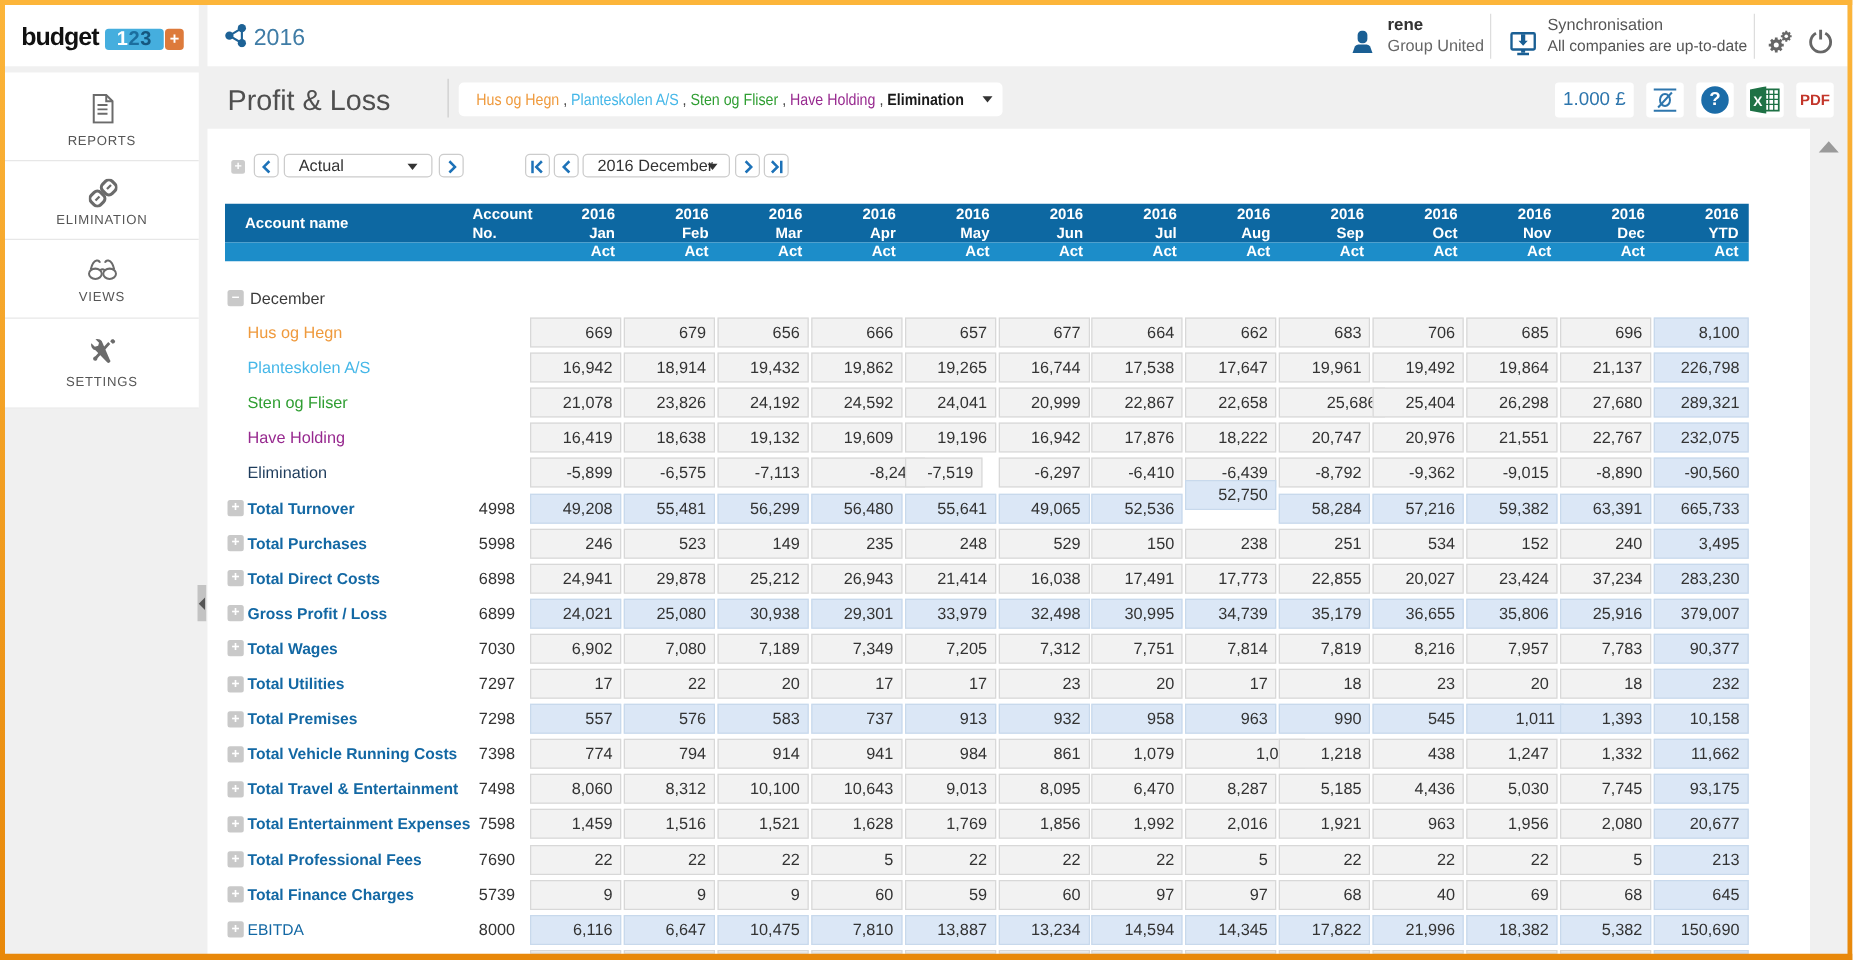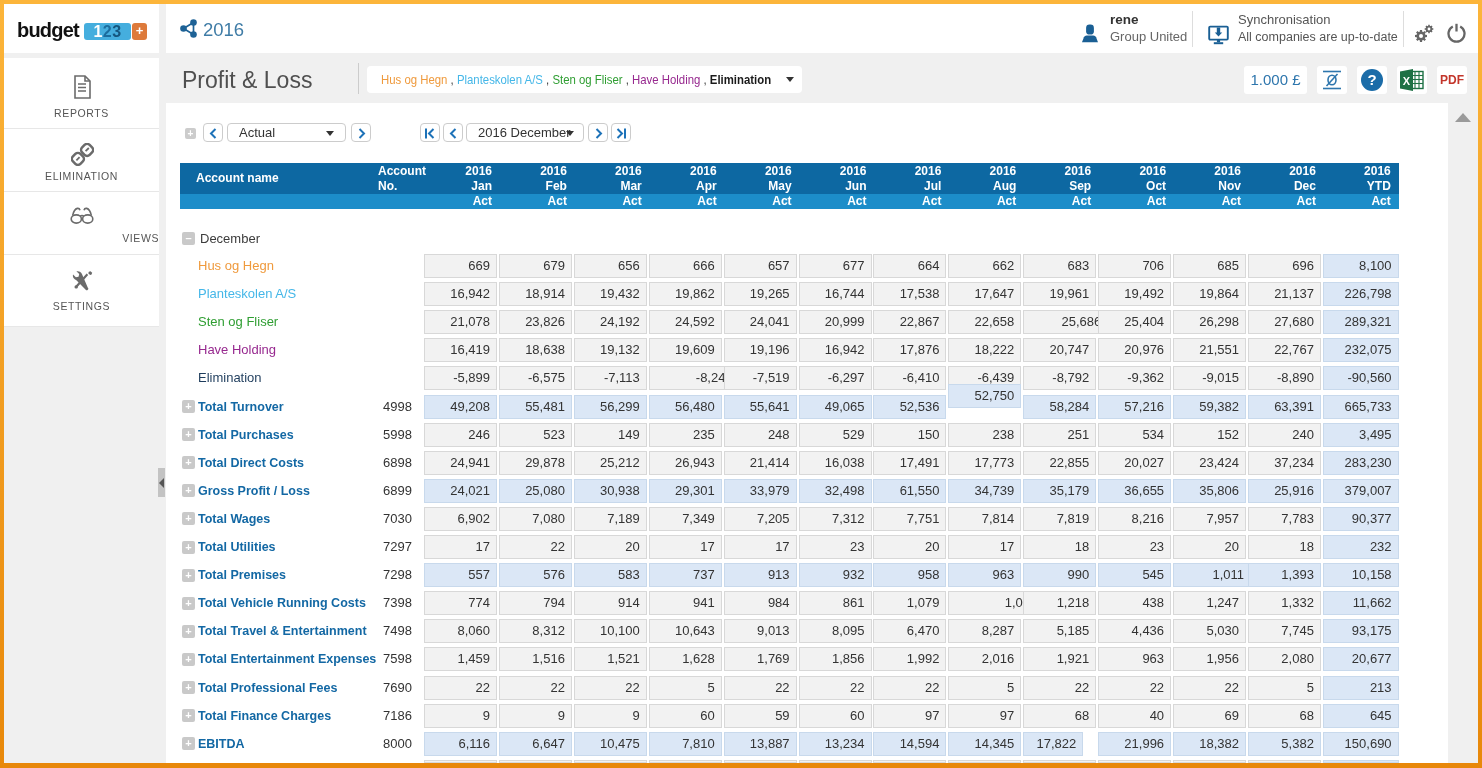--- a/index.html
+++ b/index.html
@@ -46,21 +46,21 @@
 <div class="abs" style="left:4px;top:192px;width:155px;height:63px;border-bottom:1px solid #e7e7e7"></div>
 <div class="abs" style="left:68px;top:207px;width:28px;text-align:center"><svg width="24" height="17" viewBox="0 0 24 17">
       <g fill="none" stroke="#6b6b6b" stroke-width="1.6">
         <ellipse cx="6.3" cy="12" rx="5.1" ry="4.1"></ellipse>
         <ellipse cx="17.7" cy="12" rx="5.1" ry="4.1"></ellipse>
         <path d="M10.1 9.2 q1.9 -1.5 3.8 0"></path>
         <path d="M2.6 8.6 Q4 2.2 7.3 1.4 Q9.4 1 10 3.2"></path>
         <path d="M21.4 8.6 Q20 2.2 16.7 1.4 Q14.6 1 14 3.2"></path>
       </g>
     </svg></div>
-<div class="abs" style="left:4px;top:232px;width:155px;text-align:right;font-size:10.5px;letter-spacing:0.6px;color:#555">VIEWS</div>
+<div class="abs" style="left:4px;top:232px;width:155px;text-align:center;font-size:10.5px;letter-spacing:0.6px;color:#555">VIEWS</div>
 <div class="abs" style="left:4px;top:255px;width:155px;height:72px;border-bottom:1px solid #e7e7e7"></div>
 <div class="abs" style="left:68px;top:270px;width:28px;text-align:center"><svg width="21" height="21" viewBox="0 0 21 21">
       <g fill="#6b6b6b">
         <path d="M3.2 16.2 L14.6 3.6 l1.6 1.5 L4.9 17.8 a1.15 1.15 0 0 1 -1.7 -1.6 z"></path>
         <circle cx="4.2" cy="16.9" r="1.7"></circle>
         <path d="M16.2 3.2 l1.9 1.8 1.5 -0.6 0.6 -1.6 -1.7 -1.6 -1.6 0.5 z"></path>
         <path d="M7.1 4.6 a4.6 4.6 0 0 0 -5.9 -3.2 l2.9 2.8 -0.7 2.6 -2.7 0.7 -2.9 -2.8 a4.6 4.6 0 0 0 3.4 5.7 l9.5 9.8 a1.5 1.5 0 0 0 2.2 -2.1 z" transform="translate(3.2,0) scale(0.98)"></path>
       </g>
     </svg></div>
 <div class="abs" style="left:4px;top:300px;width:155px;text-align:center;font-size:10.5px;letter-spacing:0.6px;color:#555">SETTINGS</div>
@@ -262,21 +262,21 @@
 <div class="cell" style="left:1023.2px;top:338.3px;width:73.0px">20,747</div>
 <div class="cell" style="left:1098.1px;top:338.3px;width:73.0px">20,976</div>
 <div class="cell" style="left:1173.0px;top:338.3px;width:73.0px">21,551</div>
 <div class="cell" style="left:1247.9px;top:338.3px;width:73.0px">22,767</div>
 <div class="cell cellb" style="left:1322.8px;top:338.3px;width:75.8px">232,075</div>
 <div class="lbl" style="left:198px;top:366.4px;color:#1e3c5c;font-weight:normal;font-size:13px">Elimination</div>
 <div class="cell" style="left:424.0px;top:366.4px;width:73.0px">-5,899</div>
 <div class="cell" style="left:498.9px;top:366.4px;width:73.0px">-6,575</div>
 <div class="cell" style="left:573.8px;top:366.4px;width:73.0px">-7,113</div>
 <div class="cell" style="left:648.7px;top:366.4px;width:91px">-8,249</div>
-<div class="cell" style="left:723.6px;top:366.4px;width:73.0px">-7,519</div>
+<div class="cell" style="left:723.6px;top:366.4px;width:62px">-7,519</div>
 <div class="cell" style="left:798.5px;top:366.4px;width:73.0px">-6,297</div>
 <div class="cell" style="left:873.4px;top:366.4px;width:73.0px">-6,410</div>
 <div class="cell" style="left:948.3px;top:366.4px;width:73.0px">-6,439</div>
 <div class="cell" style="left:1023.2px;top:366.4px;width:73.0px">-8,792</div>
 <div class="cell" style="left:1098.1px;top:366.4px;width:73.0px">-9,362</div>
 <div class="cell" style="left:1173.0px;top:366.4px;width:73.0px">-9,015</div>
 <div class="cell" style="left:1247.9px;top:366.4px;width:73.0px">-8,890</div>
 <div class="cell cellb" style="left:1322.8px;top:366.4px;width:75.8px">-90,560</div>
 <div class="pm" style="left:182px;top:400.0px">+</div>
 <div class="lbl" style="left:198px;top:394.5px;color:#1368a4;font-weight:bold;font-size:12.5px">Total Turnover</div>
@@ -328,21 +328,21 @@
 <div class="cell cellb" style="left:1322.8px;top:450.7px;width:75.8px">283,230</div>
 <div class="pm" style="left:182px;top:484.3px">+</div>
 <div class="lbl" style="left:198px;top:478.8px;color:#1368a4;font-weight:bold;font-size:12.5px">Gross Profit / Loss</div>
 <div class="acc" style="left:316px;top:478.8px">6899</div>
 <div class="cell cellb" style="left:424.0px;top:478.8px;width:73.0px">24,021</div>
 <div class="cell cellb" style="left:498.9px;top:478.8px;width:73.0px">25,080</div>
 <div class="cell cellb" style="left:573.8px;top:478.8px;width:73.0px">30,938</div>
 <div class="cell cellb" style="left:648.7px;top:478.8px;width:73.0px">29,301</div>
 <div class="cell cellb" style="left:723.6px;top:478.8px;width:73.0px">33,979</div>
 <div class="cell cellb" style="left:798.5px;top:478.8px;width:73.0px">32,498</div>
-<div class="cell cellb" style="left:873.4px;top:478.8px;width:73.0px">61,550</div>
+<div class="cell cellb" style="left:873.4px;top:478.8px;width:73.0px">30,995</div>
 <div class="cell cellb" style="left:948.3px;top:478.8px;width:73.0px">34,739</div>
 <div class="cell cellb" style="left:1023.2px;top:478.8px;width:73.0px">35,179</div>
 <div class="cell cellb" style="left:1098.1px;top:478.8px;width:73.0px">36,655</div>
 <div class="cell cellb" style="left:1173.0px;top:478.8px;width:73.0px">35,806</div>
 <div class="cell cellb" style="left:1247.9px;top:478.8px;width:73.0px">25,916</div>
 <div class="cell cellb" style="left:1322.8px;top:478.8px;width:75.8px">379,007</div>
 <div class="pm" style="left:182px;top:512.4px">+</div>
 <div class="lbl" style="left:198px;top:506.9px;color:#1368a4;font-weight:bold;font-size:12.5px">Total Wages</div>
 <div class="acc" style="left:316px;top:506.9px">7030</div>
 <div class="cell" style="left:424.0px;top:506.9px;width:73.0px">6,902</div>
@@ -449,46 +449,46 @@
 <div class="cell" style="left:798.5px;top:675.5px;width:73.0px">22</div>
 <div class="cell" style="left:873.4px;top:675.5px;width:73.0px">22</div>
 <div class="cell" style="left:948.3px;top:675.5px;width:73.0px">5</div>
 <div class="cell" style="left:1023.2px;top:675.5px;width:73.0px">22</div>
 <div class="cell" style="left:1098.1px;top:675.5px;width:73.0px">22</div>
 <div class="cell" style="left:1173.0px;top:675.5px;width:73.0px">22</div>
 <div class="cell" style="left:1247.9px;top:675.5px;width:73.0px">5</div>
 <div class="cell cellb" style="left:1322.8px;top:675.5px;width:75.8px">213</div>
 <div class="pm" style="left:182px;top:709.1px">+</div>
 <div class="lbl" style="left:198px;top:703.6px;color:#1368a4;font-weight:bold;font-size:12.5px">Total Finance Charges</div>
-<div class="acc" style="left:316px;top:703.6px">7186</div>
+<div class="acc" style="left:316px;top:703.6px">5739</div>
 <div class="cell" style="left:424.0px;top:703.6px;width:73.0px">9</div>
 <div class="cell" style="left:498.9px;top:703.6px;width:73.0px">9</div>
 <div class="cell" style="left:573.8px;top:703.6px;width:73.0px">9</div>
 <div class="cell" style="left:648.7px;top:703.6px;width:73.0px">60</div>
 <div class="cell" style="left:723.6px;top:703.6px;width:73.0px">59</div>
 <div class="cell" style="left:798.5px;top:703.6px;width:73.0px">60</div>
 <div class="cell" style="left:873.4px;top:703.6px;width:73.0px">97</div>
 <div class="cell" style="left:948.3px;top:703.6px;width:73.0px">97</div>
 <div class="cell" style="left:1023.2px;top:703.6px;width:73.0px">68</div>
 <div class="cell" style="left:1098.1px;top:703.6px;width:73.0px">40</div>
 <div class="cell" style="left:1173.0px;top:703.6px;width:73.0px">69</div>
 <div class="cell" style="left:1247.9px;top:703.6px;width:73.0px">68</div>
 <div class="cell cellb" style="left:1322.8px;top:703.6px;width:75.8px">645</div>
 <div class="pm" style="left:182px;top:737.2px">+</div>
-<div class="lbl" style="left:198px;top:731.7px;color:#1368a4;font-weight:bold;font-size:12.5px">EBITDA</div>
+<div class="lbl" style="left:198px;top:731.7px;color:#1368a4;font-weight:normal;font-size:12.5px">EBITDA</div>
 <div class="acc" style="left:316px;top:731.7px">8000</div>
 <div class="cell cellb" style="left:424.0px;top:731.7px;width:73.0px">6,116</div>
 <div class="cell cellb" style="left:498.9px;top:731.7px;width:73.0px">6,647</div>
 <div class="cell cellb" style="left:573.8px;top:731.7px;width:73.0px">10,475</div>
 <div class="cell cellb" style="left:648.7px;top:731.7px;width:73.0px">7,810</div>
 <div class="cell cellb" style="left:723.6px;top:731.7px;width:73.0px">13,887</div>
 <div class="cell cellb" style="left:798.5px;top:731.7px;width:73.0px">13,234</div>
 <div class="cell cellb" style="left:873.4px;top:731.7px;width:73.0px">14,594</div>
 <div class="cell cellb" style="left:948.3px;top:731.7px;width:73.0px">14,345</div>
-<div class="cell cellb" style="left:1023.2px;top:731.7px;width:60px">17,822</div>
+<div class="cell cellb" style="left:1023.2px;top:731.7px;width:73.0px">17,822</div>
 <div class="cell cellb" style="left:1098.1px;top:731.7px;width:73.0px">21,996</div>
 <div class="cell cellb" style="left:1173.0px;top:731.7px;width:73.0px">18,382</div>
 <div class="cell cellb" style="left:1247.9px;top:731.7px;width:73.0px">5,382</div>
 <div class="cell cellb" style="left:1322.8px;top:731.7px;width:75.8px">150,690</div>
 <div class="cell" style="left:424.0px;top:759.8px;width:73.0px;height:3.2px"></div>
 <div class="cell" style="left:498.9px;top:759.8px;width:73.0px;height:3.2px"></div>
 <div class="cell" style="left:573.8px;top:759.8px;width:73.0px;height:3.2px"></div>
 <div class="cell" style="left:648.7px;top:759.8px;width:73.0px;height:3.2px"></div>
 <div class="cell" style="left:723.6px;top:759.8px;width:73.0px;height:3.2px"></div>
 <div class="cell" style="left:798.5px;top:759.8px;width:73.0px;height:3.2px"></div>

